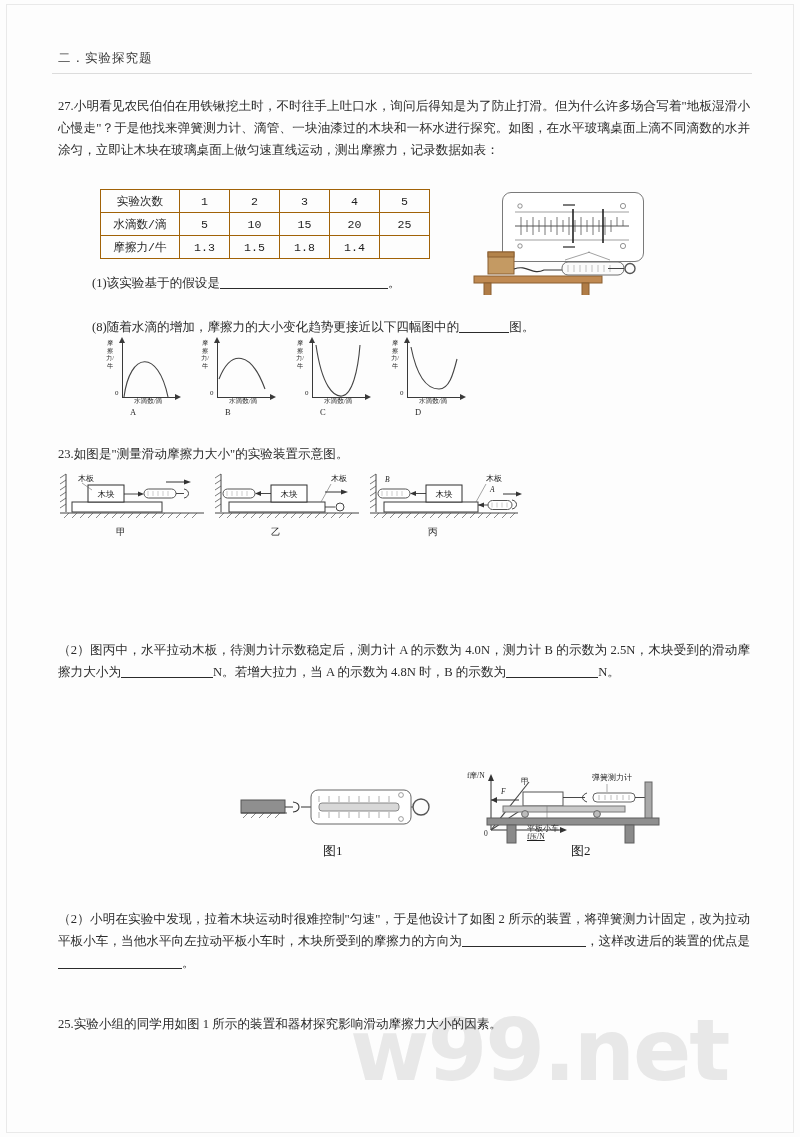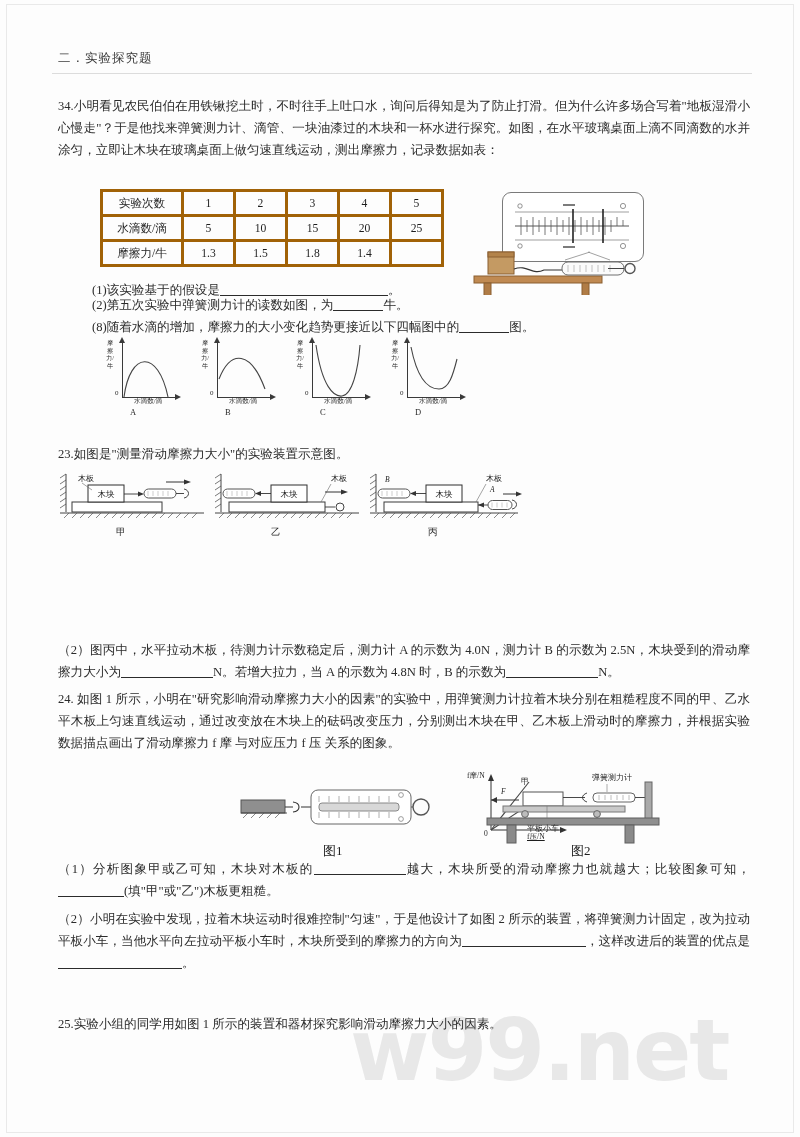--- a/index.html
+++ b/index.html
@@ -63,25 +63,25 @@
   .b-xl{width:124px;}
   .b-xxl{width:168px;}
 
   
   .tbl{
     position:absolute;left:100px;top:189px;
     border-collapse:collapse;
     font-size:11.6px;color:#1e1e1e;
   }
   .tbl td{
-    border:3px solid #a16207;
+    border:1px solid #a16207;
     height:22px;
     text-align:center;
     padding:0 4px;
-    font-family:Liberation Serif, serif;
+    font-family:Liberation Mono, monospace;
   }
   .tbl td.hd{width:70px;text-align:center;letter-spacing:0px;}
   .tbl td.c{width:41px;}
 
   
   .fig22{position:absolute;left:470px;top:190px;width:215px;height:105px;}
   .callout{
     position:absolute;left:32px;top:2px;width:140px;height:68px;
     border:1px solid #7a7a7a;border-radius:9px;background:#fff;
   }
@@ -137,21 +137,21 @@
   <div class="page-edge"></div>
 
   <div class="watermark">w99.net</div>
 
   <div class="content">
 
     <div class="sec-head">二．实验探究题</div>
     <div class="rule"></div>
 
     <div class="q" style="left:58px;top:95px;width:692px;">
-      <p>34.小明看见农民伯伯在用铁锹挖土时，不时往手上吐口水，询问后得知是为了防止打滑。但为什么许多场合写着"地板湿滑小心慢走"？于是他找来弹簧测力计、滴管、一块油漆过的木块和一杯水进行探究。如图，在水平玻璃桌面上滴不同滴数的水并涂匀，立即让木块在玻璃桌面上做匀速直线运动，测出摩擦力，记录数据如表：</p>
+      <p>27.小明看见农民伯伯在用铁锹挖土时，不时往手上吐口水，询问后得知是为了防止打滑。但为什么许多场合写着"地板湿滑小心慢走"？于是他找来弹簧测力计、滴管、一块油漆过的木块和一杯水进行探究。如图，在水平玻璃桌面上滴不同滴数的水并涂匀，立即让木块在玻璃桌面上做匀速直线运动，测出摩擦力，记录数据如表：</p>
     </div>
 
     <table class="tbl">
       <tbody>
           <tr>
         <td class="hd">实验次数</td>
         <td class="c">1</td>
         <td class="c">2</td>
         <td class="c">3</td>
         <td class="c">4</td>
@@ -250,25 +250,22 @@
           <line x1="122" y1="75" x2="122" y2="82"></line>
             <line x1="128" y1="75" x2="128" y2="82"></line>
           <line x1="134" y1="75" x2="134" y2="82"></line>
             <line x1="140" y1="75" x2="140" y2="82"></line>
         </g>
         <line x1="138" y1="78.5" x2="154" y2="78.5" stroke="#444" stroke-width="1"></line>
         <circle cx="160" cy="78.5" r="5" fill="none" stroke="#555" stroke-width="1.4"></circle>
       </svg>
     </div>
 
-    <div class="q" style="left:92px;top:272px;width:400px;margin-top:7px;">
+    <div class="q" style="left:92px;top:272px;width:400px;">
       <span>(1)该实验基于的假设是</span><span class="blank b-xxl"></span><span>。</span>
-    </div>
-    <div class="q" style="left:92px;top:294px;width:400px;">
-      <span>(2)第五次实验中弹簧测力计的读数如图，为</span><span class="blank b-sm"></span><span>牛。</span>
     </div>
     <div class="q" style="left:92px;top:316px;width:600px;">
       <span>(8)随着水滴的增加，摩擦力的大小变化趋势更接近以下四幅图中的</span><span class="blank b-sm"></span><span>图。</span>
     </div>
 
     <div class="opts">
 
       <div class="opt" style="left:0;">
         <div class="ylab">摩擦力/牛</div>
         <div class="ax-arrow-y"></div>
@@ -505,23 +502,20 @@
         </svg>
         <div class="caplab" style="left:60px;">丙</div>
       </div>
     </div>
 
 
     <div class="q" style="left:58px;top:615px;width:692px;margin-top:24px;">
       <span>（2）图丙中，水平拉动木板，待测力计示数稳定后，测力计 A 的示数为 4.0N，测力计 B 的示数为 2.5N，木块受到的滑动摩擦力大小为</span><span class="blank b-lg"></span><span>N。若增大拉力，当 A 的示数为 4.8N 时，B 的示数为</span><span class="blank b-lg"></span><span>N。</span>
     </div>
 
-    <div class="q" style="left:58px;top:688px;width:692px;">
-      <p>24. 如图 1 所示，小明在"研究影响滑动摩擦力大小的因素"的实验中，用弹簧测力计拉着木块分别在粗糙程度不同的甲、乙水平木板上匀速直线运动，通过改变放在木块上的砝码改变压力，分别测出木块在甲、乙木板上滑动时的摩擦力，并根据实验数据描点画出了滑动摩擦力 f 摩 与对应压力 f 压 关系的图象。</p>
-    </div>
 
     <div class="fig24">
 
       <svg width="220" height="66" style="position:absolute;left:0;top:10px;">
         <rect x="6" y="22" width="44" height="13" fill="#8f8f8f" stroke="#555"></rect>
         <g stroke="#555" stroke-width="0.7">
           <line x1="8" y1="40" x2="13" y2="35"></line>
             <line x1="16" y1="40" x2="21" y2="35"></line>
           <line x1="24" y1="40" x2="29" y2="35"></line>
             <line x1="32" y1="40" x2="37" y2="35"></line>
@@ -599,23 +593,20 @@
         <rect x="22" y="51" width="9" height="18" fill="#8a8a8a" stroke="#5f5f5f"></rect>
         <rect x="140" y="51" width="9" height="18" fill="#8a8a8a" stroke="#5f5f5f"></rect>
         <path d="M122 18 L122 10" stroke="#777" stroke-width="0.6"></path>
         <path d="M62 32 L62 44" stroke="#777" stroke-width="0.6"></path>
       </svg>
       <div class="figcap" style="left:357px;top:4px;font-size:8px;">弹簧测力计</div>
       <div class="figcap" style="left:292px;top:55px;font-size:8px;">平板小车</div>
       <div class="figcap" style="left:336px;top:74px;">图2</div>
     </div>
 
-    <div class="q" style="left:58px;top:858px;width:692px;">
-      <span>（1）分析图象甲或乙可知，木块对木板的</span><span class="blank b-lg"></span><span>越大，木块所受的滑动摩擦力也就越大；比较图象可知，</span><span class="blank b-md"></span><span>(填"甲"或"乙")木板更粗糙。</span>
-    </div>
 
     <div class="q" style="left:58px;top:908px;width:692px;">
       <span>（2）小明在实验中发现，拉着木块运动时很难控制"匀速"，于是他设计了如图 2 所示的装置，将弹簧测力计固定，改为拉动平板小车，当他水平向左拉动平板小车时，木块所受到的摩擦力的方向为</span><span class="blank b-xl"></span><span>，这样改进后的装置的优点是</span><span class="blank b-xl"></span><span>。</span>
     </div>
 
     <div class="q" style="left:58px;top:1013px;width:692px;">
       <p>25.实验小组的同学用如图 1 所示的装置和器材探究影响滑动摩擦力大小的因素。</p>
     </div>
 
   </div>

